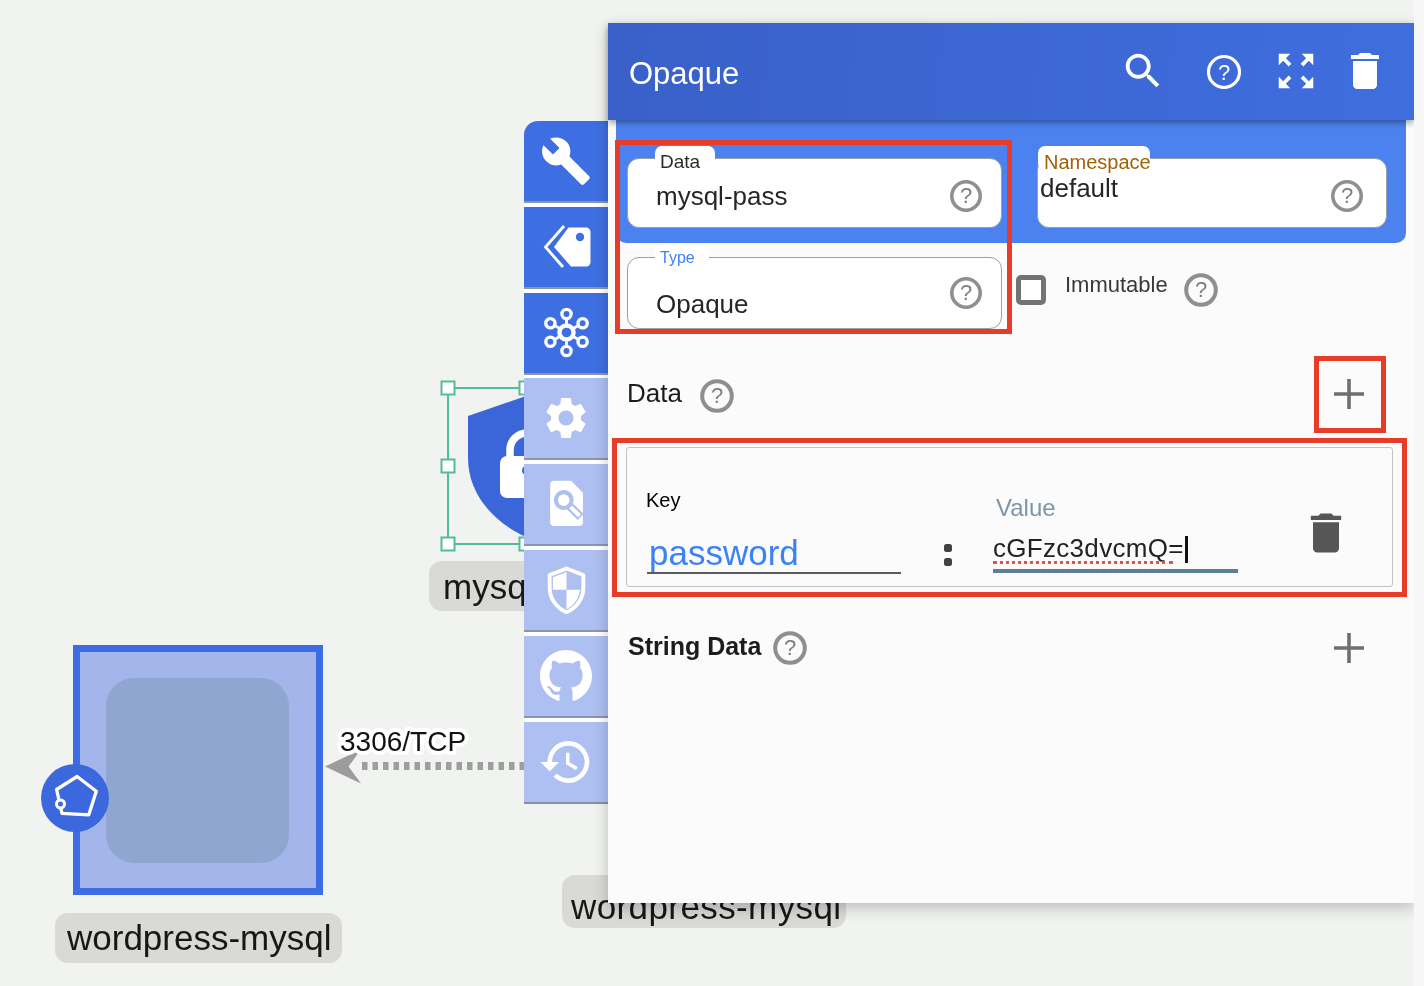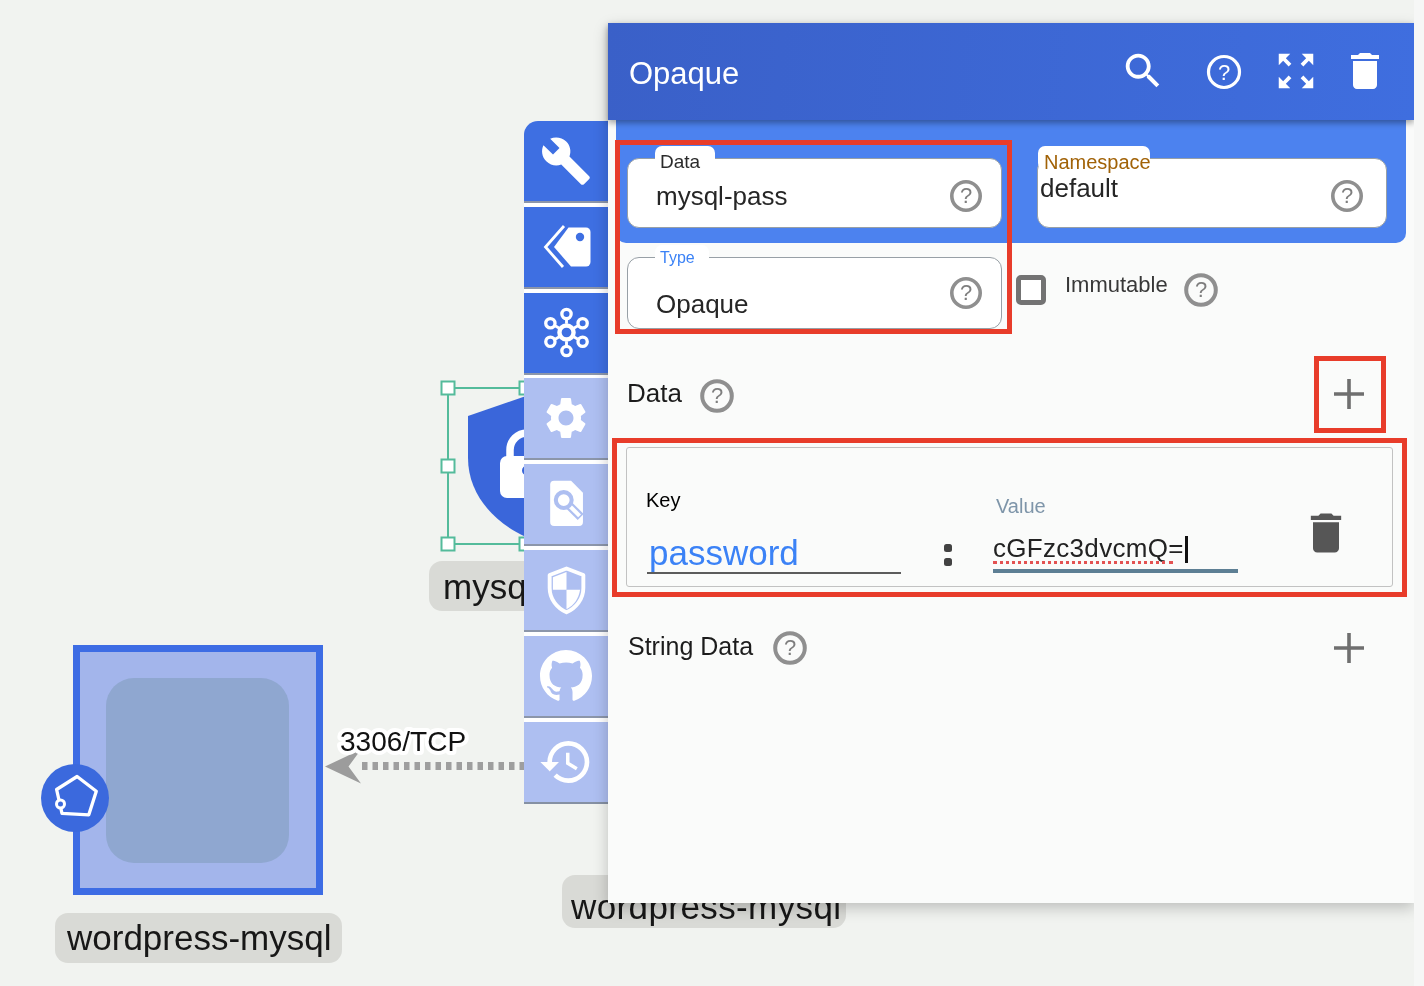--- a/index.html
+++ b/index.html
@@ -187,30 +187,30 @@
     </svg>
   <div class="red" style="left:706px;top:333px;width:72px;height:77px"></div>
 
   <div class="red" style="left:4px;top:415px;width:795px;height:159px"></div>
   <div class="abs" style="left:18px;top:424px;width:767px;height:140px;border:1.5px solid #c2c2c2;border-radius:3px"></div>
   <span class="txt" style="left:38px;top:467px;font-size:20px;color:#000000">Key</span>
   <span class="txt" style="left:41px;top:512px;font-size:35px;color:#3b82f6">password</span>
   <div class="abs" style="left:39px;top:549px;width:254px;height:2px;background:#5c5c5c"></div>
   <div class="abs" style="left:336px;top:521px;width:8px;height:8px;border-radius:2.5px;background:#424242"></div>
     <div class="abs" style="left:336px;top:535px;width:8px;height:8px;border-radius:2.5px;background:#424242"></div>
-  <span class="txt" style="left:388px;top:473px;font-size:20px;color:#7e95a9">Value</span>
+  <span class="txt" style="left:388px;top:473px;font-size:24px;color:#7e95a9">Value</span>
   <span class="txt" style="left:385px;top:512px;font-size:26px;letter-spacing:0.3px;color:#222">cGFzc3dvcmQ=</span>
   <div class="abs" style="left:577px;top:513px;width:2.5px;height:27px;background:#111"></div>
   <div class="abs" style="left:385px;top:538px;width:180px;height:0;border-bottom:3px dotted #e35252"></div>
   <div class="abs" style="left:385px;top:546px;width:245px;height:4px;background:#5d7f94"></div>
   <svg class="abs" style="left:692px;top:484px" width="52" height="52" viewBox="0 0 24 24" fill="#565656">
       <path d="M6 19c0 1.1.9 2 2 2h8c1.1 0 2-.9 2-2V7H6v12zM19 4h-3.5l-1-1h-5l-1 1H5v2h14V4z"></path>
     </svg>
 
-  <span class="txt" style="left:20px;top:611px;font-size:25px;font-weight:normal;color:#1c1c1c">String Data</span>
+  <span class="txt" style="left:20px;top:611px;font-size:25px;font-weight:bold;color:#1c1c1c">String Data</span>
   <svg class="abs" style="left:164px;top:607px" width="36" height="36" viewBox="0 0 36 36">
       <circle cx="18" cy="18" r="14.8" fill="none" stroke="#8f8f8f" stroke-width="4"></circle>
       <text x="18" y="25" text-anchor="middle" font-size="22" fill="#7e7e7e" font-family="Liberation Sans,sans-serif">?</text>
     </svg>
   <svg class="abs" style="left:725px;top:609px" width="32" height="32" viewBox="0 0 32 32">
       <path d="M16 1 V31 M1 16 H31" stroke="#6f6f6f" stroke-width="3.6"></path>
     </svg>
 </div>
 
 <div class="abs" style="left:1414px;top:0;width:10px;height:986px;background:#f6f7f6"></div>

